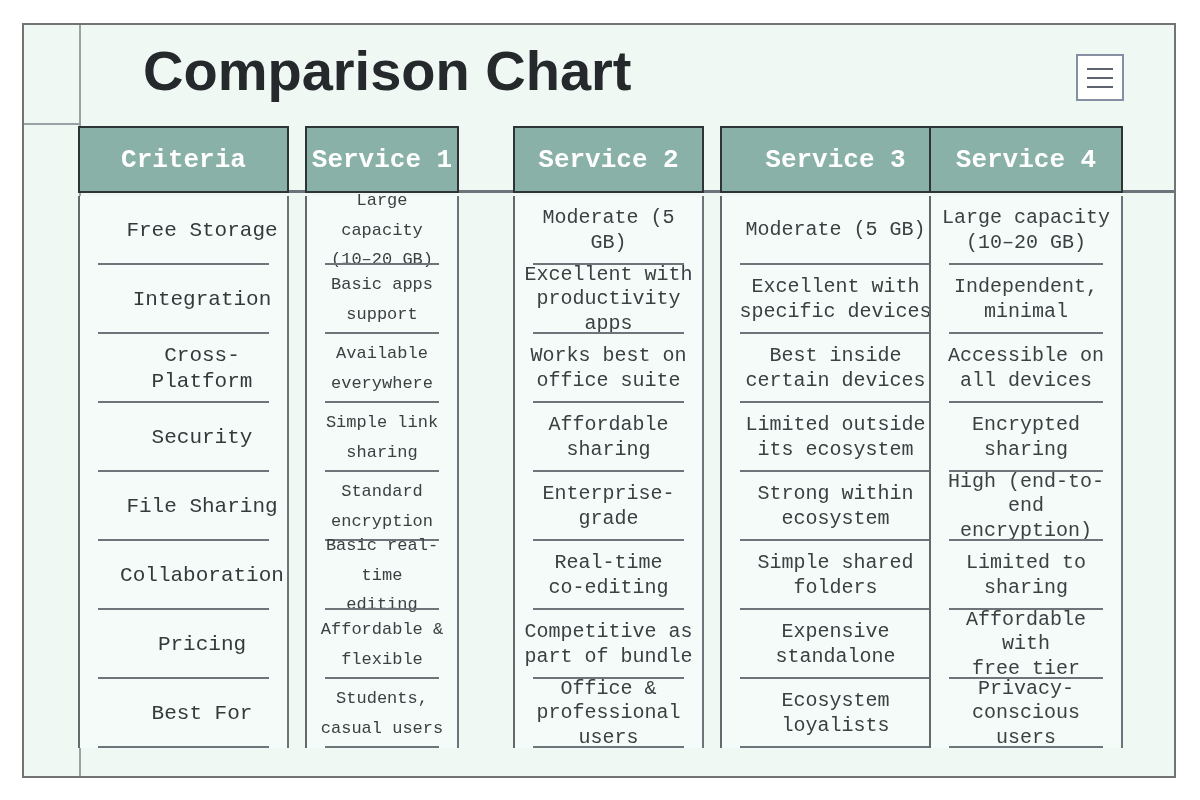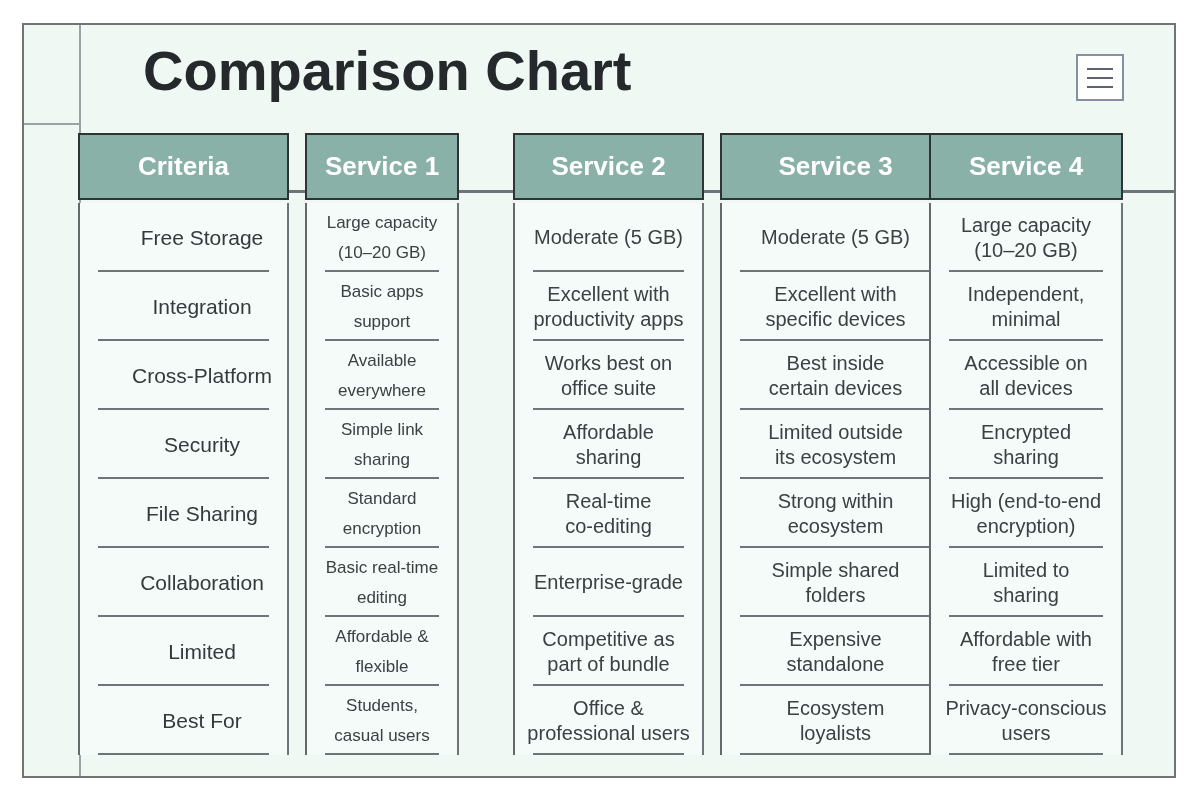--- a/index.html
+++ b/index.html
@@ -76,21 +76,21 @@
     background: #5d6470;
   }
   .header-underline {
     position: absolute;
     left: 55px;
     right: 0;
     top: 165px;
     height: 3px;
     background: #6e757a;
   }
-  .col { position: absolute; top: 108px; }
+  .col { position: absolute; top: 101px; font-family: Liberation Mono, monospace; }
   .col1 { left: 54px;  width: 211px; }
   .col2 { left: 281px; width: 154px; }
   .col3 { left: 489px; width: 191px; }
   .col4 { left: 696px; width: 231px; }
   .col5 { left: 905px; width: 194px; }
   .col-header {
     height: 67px;
     background: #8ab1a7;
     border: 2px solid #2e3335;
     box-sizing: border-box;
@@ -163,21 +163,21 @@
     <div class="col-header">
       <span>Criteria</span>
     </div>
     <div class="col-body">
       <div class="cell">Free Storage</div>
       <div class="cell">Integration</div>
       <div class="cell">Cross-Platform</div>
       <div class="cell">Security</div>
       <div class="cell">File Sharing</div>
       <div class="cell">Collaboration</div>
-      <div class="cell">Limited</div>
+      <div class="cell">Pricing</div>
       <div class="cell">Best For</div>
     </div>
   </div>
 
   <div class="col col2 col-small">
     <div class="col-header">
       <span>Service 1</span>
     </div>
     <div class="col-body">
       <div class="cell">Large capacity
@@ -204,23 +204,23 @@
       <span>Service 2</span>
     </div>
     <div class="col-body">
       <div class="cell">Moderate (5 GB)</div>
       <div class="cell">Excellent with
 productivity apps</div>
       <div class="cell">Works best on
 office suite</div>
       <div class="cell">Affordable
 sharing</div>
+      <div class="cell">Enterprise-grade</div>
       <div class="cell">Real-time
 co-editing</div>
-      <div class="cell">Enterprise-grade</div>
       <div class="cell">Competitive as
 part of bundle</div>
       <div class="cell">Office &amp;
 professional users</div>
     </div>
   </div>
 
   <div class="col col4">
     <div class="col-header">
       <span>Service 3</span>

